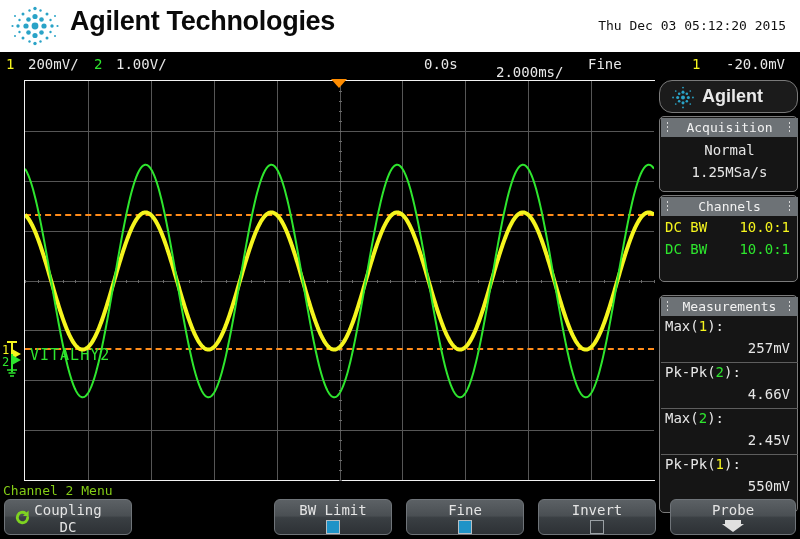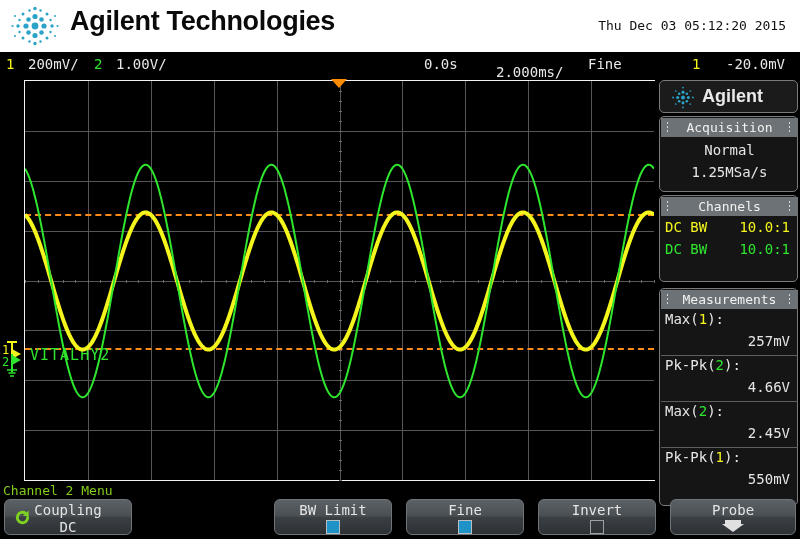--- a/index.html
+++ b/index.html
@@ -276,21 +276,21 @@
     <div class="chanlabel" style="left:30px;top:266px;">VITALHY2</div>
 
     <svg class="wave" id="traces" width="629" height="399">
         <path d="M0.00 133.76 L0.45 134.17 L0.90 134.62 L1.35 135.10 L1.80 135.62 L2.25 136.16 L2.70 136.74 L3.15 137.35 L3.59 137.99 L4.04 138.67 L4.49 139.37 L4.94 140.10 L5.39 140.87 L5.84 141.66 L6.29 142.49 L6.74 143.34 L7.19 144.22 L7.64 145.13 L8.09 146.07 L8.54 147.03 L8.99 148.02 L9.44 149.04 L9.88 150.08 L10.33 151.15 L10.78 152.24 L11.23 153.36 L11.68 154.49 L12.13 155.66 L12.58 156.84 L13.03 158.05 L13.48 159.28 L13.93 160.53 L14.38 161.79 L14.83 163.08 L15.28 164.39 L15.73 165.71 L16.17 167.05 L16.62 168.41 L17.07 169.78 L17.52 171.17 L17.97 172.58 L18.42 173.99 L18.87 175.42 L19.32 176.87 L19.77 178.32 L20.22 179.79 L20.67 181.26 L21.12 182.75 L21.57 184.24 L22.02 185.74 L22.46 187.25 L22.91 188.77 L23.36 190.29 L23.81 191.81 L24.26 193.34 L24.71 194.88 L25.16 196.41 L25.61 197.95 L26.06 199.49 L26.51 201.03 L26.96 202.56 L27.41 204.10 L27.86 205.64 L28.30 207.17 L28.75 208.70 L29.20 210.22 L29.65 211.74 L30.10 213.25 L30.55 214.76 L31.00 216.26 L31.45 217.75 L31.90 219.23 L32.35 220.70 L32.80 222.17 L33.25 223.62 L33.70 225.05 L34.15 226.48 L34.59 227.89 L35.04 229.29 L35.49 230.68 L35.94 232.04 L36.39 233.40 L36.84 234.73 L37.29 236.05 L37.74 237.35 L38.19 238.63 L38.64 239.89 L39.09 241.13 L39.54 242.36 L39.99 243.56 L40.44 244.73 L40.88 245.89 L41.33 247.02 L41.78 248.13 L42.23 249.21 L42.68 250.27 L43.13 251.31 L43.58 252.31 L44.03 253.30 L44.48 254.25 L44.93 255.18 L45.38 256.08 L45.83 256.95 L46.28 257.79 L46.73 258.61 L47.17 259.39 L47.62 260.14 L48.07 260.87 L48.52 261.56 L48.97 262.22 L49.42 262.86 L49.87 263.46 L50.32 264.02 L50.77 264.56 L51.22 265.06 L51.67 265.53 L52.12 265.97 L52.57 266.37 L53.02 266.74 L53.47 267.08 L53.91 267.38 L54.36 267.65 L54.81 267.89 L55.26 268.09 L55.71 268.25 L56.16 268.39 L56.61 268.48 L57.06 268.55 L57.51 268.58 L57.96 268.57 L58.41 268.53 L58.86 268.46 L59.31 268.35 L59.76 268.20 L60.20 268.02 L60.65 267.81 L61.10 267.57 L61.55 267.29 L62.00 266.97 L62.45 266.62 L62.90 266.24 L63.35 265.83 L63.80 265.38 L64.25 264.90 L64.70 264.38 L65.15 263.84 L65.60 263.26 L66.05 262.65 L66.49 262.01 L66.94 261.33 L67.39 260.63 L67.84 259.90 L68.29 259.13 L68.74 258.34 L69.19 257.51 L69.64 256.66 L70.09 255.78 L70.54 254.87 L70.99 253.93 L71.44 252.97 L71.89 251.98 L72.34 250.96 L72.78 249.92 L73.23 248.85 L73.68 247.76 L74.13 246.64 L74.58 245.51 L75.03 244.34 L75.48 243.16 L75.93 241.95 L76.38 240.72 L76.83 239.47 L77.28 238.21 L77.73 236.92 L78.18 235.61 L78.63 234.29 L79.07 232.95 L79.52 231.59 L79.97 230.22 L80.42 228.83 L80.87 227.42 L81.32 226.01 L81.77 224.58 L82.22 223.13 L82.67 221.68 L83.12 220.21 L83.57 218.74 L84.02 217.25 L84.47 215.76 L84.92 214.26 L85.36 212.75 L85.81 211.23 L86.26 209.71 L86.71 208.19 L87.16 206.66 L87.61 205.12 L88.06 203.59 L88.51 202.05 L88.96 200.51 L89.41 198.97 L89.86 197.44 L90.31 195.90 L90.76 194.36 L91.20 192.83 L91.65 191.30 L92.10 189.78 L92.55 188.26 L93.00 186.75 L93.45 185.24 L93.90 183.74 L94.35 182.25 L94.80 180.77 L95.25 179.30 L95.70 177.83 L96.15 176.38 L96.60 174.95 L97.05 173.52 L97.50 172.11 L97.94 170.71 L98.39 169.32 L98.84 167.96 L99.29 166.60 L99.74 165.27 L100.19 163.95 L100.64 162.65 L101.09 161.37 L101.54 160.11 L101.99 158.87 L102.44 157.64 L102.89 156.44 L103.34 155.27 L103.79 154.11 L104.23 152.98 L104.68 151.87 L105.13 150.79 L105.58 149.73 L106.03 148.69 L106.48 147.69 L106.93 146.70 L107.38 145.75 L107.83 144.82 L108.28 143.92 L108.73 143.05 L109.18 142.21 L109.63 141.39 L110.07 140.61 L110.52 139.86 L110.97 139.13 L111.42 138.44 L111.87 137.78 L112.32 137.14 L112.77 136.54 L113.22 135.98 L113.67 135.44 L114.12 134.94 L114.57 134.47 L115.02 134.03 L115.47 133.63 L115.92 133.26 L116.36 132.92 L116.81 132.62 L117.26 132.35 L117.71 132.11 L118.16 131.91 L118.61 131.75 L119.06 131.61 L119.51 131.52 L119.96 131.45 L120.41 131.42 L120.86 131.43 L121.31 131.47 L121.76 131.54 L122.21 131.65 L122.66 131.80 L123.10 131.98 L123.55 132.19 L124.00 132.43 L124.45 132.71 L124.90 133.03 L125.35 133.38 L125.80 133.76 L126.25 134.17 L126.70 134.62 L127.15 135.10 L127.60 135.62 L128.05 136.16 L128.50 136.74 L128.94 137.35 L129.39 137.99 L129.84 138.67 L130.29 139.37 L130.74 140.10 L131.19 140.87 L131.64 141.66 L132.09 142.49 L132.54 143.34 L132.99 144.22 L133.44 145.13 L133.89 146.07 L134.34 147.03 L134.79 148.02 L135.23 149.04 L135.68 150.08 L136.13 151.15 L136.58 152.24 L137.03 153.36 L137.48 154.49 L137.93 155.66 L138.38 156.84 L138.83 158.05 L139.28 159.28 L139.73 160.53 L140.18 161.79 L140.63 163.08 L141.08 164.39 L141.53 165.71 L141.97 167.05 L142.42 168.41 L142.87 169.78 L143.32 171.17 L143.77 172.58 L144.22 173.99 L144.67 175.42 L145.12 176.87 L145.57 178.32 L146.02 179.79 L146.47 181.26 L146.92 182.75 L147.37 184.24 L147.81 185.74 L148.26 187.25 L148.71 188.77 L149.16 190.29 L149.61 191.81 L150.06 193.34 L150.51 194.88 L150.96 196.41 L151.41 197.95 L151.86 199.49 L152.31 201.03 L152.76 202.56 L153.21 204.10 L153.66 205.64 L154.10 207.17 L154.55 208.70 L155.00 210.22 L155.45 211.74 L155.90 213.25 L156.35 214.76 L156.80 216.26 L157.25 217.75 L157.70 219.23 L158.15 220.70 L158.60 222.17 L159.05 223.62 L159.50 225.05 L159.95 226.48 L160.40 227.89 L160.84 229.29 L161.29 230.68 L161.74 232.04 L162.19 233.40 L162.64 234.73 L163.09 236.05 L163.54 237.35 L163.99 238.63 L164.44 239.89 L164.89 241.13 L165.34 242.36 L165.79 243.56 L166.24 244.73 L166.69 245.89 L167.13 247.02 L167.58 248.13 L168.03 249.21 L168.48 250.27 L168.93 251.31 L169.38 252.31 L169.83 253.30 L170.28 254.25 L170.73 255.18 L171.18 256.08 L171.63 256.95 L172.08 257.79 L172.53 258.61 L172.98 259.39 L173.42 260.14 L173.87 260.87 L174.32 261.56 L174.77 262.22 L175.22 262.86 L175.67 263.46 L176.12 264.02 L176.57 264.56 L177.02 265.06 L177.47 265.53 L177.92 265.97 L178.37 266.37 L178.82 266.74 L179.26 267.08 L179.71 267.38 L180.16 267.65 L180.61 267.89 L181.06 268.09 L181.51 268.25 L181.96 268.39 L182.41 268.48 L182.86 268.55 L183.31 268.58 L183.76 268.57 L184.21 268.53 L184.66 268.46 L185.11 268.35 L185.55 268.20 L186.00 268.02 L186.45 267.81 L186.90 267.57 L187.35 267.29 L187.80 266.97 L188.25 266.62 L188.70 266.24 L189.15 265.83 L189.60 265.38 L190.05 264.90 L190.50 264.38 L190.95 263.84 L191.40 263.26 L191.84 262.65 L192.29 262.01 L192.74 261.33 L193.19 260.63 L193.64 259.90 L194.09 259.13 L194.54 258.34 L194.99 257.51 L195.44 256.66 L195.89 255.78 L196.34 254.87 L196.79 253.93 L197.24 252.97 L197.69 251.98 L198.13 250.96 L198.58 249.92 L199.03 248.85 L199.48 247.76 L199.93 246.64 L200.38 245.51 L200.83 244.34 L201.28 243.16 L201.73 241.95 L202.18 240.72 L202.63 239.47 L203.08 238.21 L203.53 236.92 L203.98 235.61 L204.43 234.29 L204.87 232.95 L205.32 231.59 L205.77 230.22 L206.22 228.83 L206.67 227.42 L207.12 226.01 L207.57 224.58 L208.02 223.13 L208.47 221.68 L208.92 220.21 L209.37 218.74 L209.82 217.25 L210.27 215.76 L210.72 214.26 L211.16 212.75 L211.61 211.23 L212.06 209.71 L212.51 208.19 L212.96 206.66 L213.41 205.12 L213.86 203.59 L214.31 202.05 L214.76 200.51 L215.21 198.97 L215.66 197.44 L216.11 195.90 L216.56 194.36 L217.00 192.83 L217.45 191.30 L217.90 189.78 L218.35 188.26 L218.80 186.75 L219.25 185.24 L219.70 183.74 L220.15 182.25 L220.60 180.77 L221.05 179.30 L221.50 177.83 L221.95 176.38 L222.40 174.95 L222.85 173.52 L223.29 172.11 L223.74 170.71 L224.19 169.32 L224.64 167.96 L225.09 166.60 L225.54 165.27 L225.99 163.95 L226.44 162.65 L226.89 161.37 L227.34 160.11 L227.79 158.87 L228.24 157.64 L228.69 156.44 L229.14 155.27 L229.59 154.11 L230.03 152.98 L230.48 151.87 L230.93 150.79 L231.38 149.73 L231.83 148.69 L232.28 147.69 L232.73 146.70 L233.18 145.75 L233.63 144.82 L234.08 143.92 L234.53 143.05 L234.98 142.21 L235.43 141.39 L235.88 140.61 L236.32 139.86 L236.77 139.13 L237.22 138.44 L237.67 137.78 L238.12 137.14 L238.57 136.54 L239.02 135.98 L239.47 135.44 L239.92 134.94 L240.37 134.47 L240.82 134.03 L241.27 133.63 L241.72 133.26 L242.16 132.92 L242.61 132.62 L243.06 132.35 L243.51 132.11 L243.96 131.91 L244.41 131.75 L244.86 131.61 L245.31 131.52 L245.76 131.45 L246.21 131.42 L246.66 131.43 L247.11 131.47 L247.56 131.54 L248.01 131.65 L248.46 131.80 L248.90 131.98 L249.35 132.19 L249.80 132.43 L250.25 132.71 L250.70 133.03 L251.15 133.38 L251.60 133.76 L252.05 134.17 L252.50 134.62 L252.95 135.10 L253.40 135.62 L253.85 136.16 L254.30 136.74 L254.75 137.35 L255.19 137.99 L255.64 138.67 L256.09 139.37 L256.54 140.10 L256.99 140.87 L257.44 141.66 L257.89 142.49 L258.34 143.34 L258.79 144.22 L259.24 145.13 L259.69 146.07 L260.14 147.03 L260.59 148.02 L261.03 149.04 L261.48 150.08 L261.93 151.15 L262.38 152.24 L262.83 153.36 L263.28 154.49 L263.73 155.66 L264.18 156.84 L264.63 158.05 L265.08 159.28 L265.53 160.53 L265.98 161.79 L266.43 163.08 L266.88 164.39 L267.32 165.71 L267.77 167.05 L268.22 168.41 L268.67 169.78 L269.12 171.17 L269.57 172.58 L270.02 173.99 L270.47 175.42 L270.92 176.87 L271.37 178.32 L271.82 179.79 L272.27 181.26 L272.72 182.75 L273.17 184.24 L273.62 185.74 L274.06 187.25 L274.51 188.77 L274.96 190.29 L275.41 191.81 L275.86 193.34 L276.31 194.88 L276.76 196.41 L277.21 197.95 L277.66 199.49 L278.11 201.03 L278.56 202.56 L279.01 204.10 L279.46 205.64 L279.91 207.17 L280.35 208.70 L280.80 210.22 L281.25 211.74 L281.70 213.25 L282.15 214.76 L282.60 216.26 L283.05 217.75 L283.50 219.23 L283.95 220.70 L284.40 222.17 L284.85 223.62 L285.30 225.05 L285.75 226.48 L286.19 227.89 L286.64 229.29 L287.09 230.68 L287.54 232.04 L287.99 233.40 L288.44 234.73 L288.89 236.05 L289.34 237.35 L289.79 238.63 L290.24 239.89 L290.69 241.13 L291.14 242.36 L291.59 243.56 L292.04 244.73 L292.49 245.89 L292.93 247.02 L293.38 248.13 L293.83 249.21 L294.28 250.27 L294.73 251.31 L295.18 252.31 L295.63 253.30 L296.08 254.25 L296.53 255.18 L296.98 256.08 L297.43 256.95 L297.88 257.79 L298.33 258.61 L298.77 259.39 L299.22 260.14 L299.67 260.87 L300.12 261.56 L300.57 262.22 L301.02 262.86 L301.47 263.46 L301.92 264.02 L302.37 264.56 L302.82 265.06 L303.27 265.53 L303.72 265.97 L304.17 266.37 L304.62 266.74 L305.06 267.08 L305.51 267.38 L305.96 267.65 L306.41 267.89 L306.86 268.09 L307.31 268.25 L307.76 268.39 L308.21 268.48 L308.66 268.55 L309.11 268.58 L309.56 268.57 L310.01 268.53 L310.46 268.46 L310.91 268.35 L311.36 268.20 L311.80 268.02 L312.25 267.81 L312.70 267.57 L313.15 267.29 L313.60 266.97 L314.05 266.62 L314.50 266.24 L314.95 265.83 L315.40 265.38 L315.85 264.90 L316.30 264.38 L316.75 263.84 L317.20 263.26 L317.64 262.65 L318.09 262.01 L318.54 261.33 L318.99 260.63 L319.44 259.90 L319.89 259.13 L320.34 258.34 L320.79 257.51 L321.24 256.66 L321.69 255.78 L322.14 254.87 L322.59 253.93 L323.04 252.97 L323.49 251.98 L323.94 250.96 L324.38 249.92 L324.83 248.85 L325.28 247.76 L325.73 246.64 L326.18 245.51 L326.63 244.34 L327.08 243.16 L327.53 241.95 L327.98 240.72 L328.43 239.47 L328.88 238.21 L329.33 236.92 L329.78 235.61 L330.23 234.29 L330.67 232.95 L331.12 231.59 L331.57 230.22 L332.02 228.83 L332.47 227.42 L332.92 226.01 L333.37 224.58 L333.82 223.13 L334.27 221.68 L334.72 220.21 L335.17 218.74 L335.62 217.25 L336.07 215.76 L336.52 214.26 L336.96 212.75 L337.41 211.23 L337.86 209.71 L338.31 208.19 L338.76 206.66 L339.21 205.12 L339.66 203.59 L340.11 202.05 L340.56 200.51 L341.01 198.97 L341.46 197.44 L341.91 195.90 L342.36 194.36 L342.81 192.83 L343.25 191.30 L343.70 189.78 L344.15 188.26 L344.60 186.75 L345.05 185.24 L345.50 183.74 L345.95 182.25 L346.40 180.77 L346.85 179.30 L347.30 177.83 L347.75 176.38 L348.20 174.95 L348.65 173.52 L349.10 172.11 L349.54 170.71 L349.99 169.32 L350.44 167.96 L350.89 166.60 L351.34 165.27 L351.79 163.95 L352.24 162.65 L352.69 161.37 L353.14 160.11 L353.59 158.87 L354.04 157.64 L354.49 156.44 L354.94 155.27 L355.38 154.11 L355.83 152.98 L356.28 151.87 L356.73 150.79 L357.18 149.73 L357.63 148.69 L358.08 147.69 L358.53 146.70 L358.98 145.75 L359.43 144.82 L359.88 143.92 L360.33 143.05 L360.78 142.21 L361.23 141.39 L361.67 140.61 L362.12 139.86 L362.57 139.13 L363.02 138.44 L363.47 137.78 L363.92 137.14 L364.37 136.54 L364.82 135.98 L365.27 135.44 L365.72 134.94 L366.17 134.47 L366.62 134.03 L367.07 133.63 L367.52 133.26 L367.96 132.92 L368.41 132.62 L368.86 132.35 L369.31 132.11 L369.76 131.91 L370.21 131.75 L370.66 131.61 L371.11 131.52 L371.56 131.45 L372.01 131.42 L372.46 131.43 L372.91 131.47 L373.36 131.54 L373.81 131.65 L374.25 131.80 L374.70 131.98 L375.15 132.19 L375.60 132.43 L376.05 132.71 L376.50 133.03 L376.95 133.38 L377.40 133.76 L377.85 134.17 L378.30 134.62 L378.75 135.10 L379.20 135.62 L379.65 136.16 L380.10 136.74 L380.55 137.35 L380.99 137.99 L381.44 138.67 L381.89 139.37 L382.34 140.10 L382.79 140.87 L383.24 141.66 L383.69 142.49 L384.14 143.34 L384.59 144.22 L385.04 145.13 L385.49 146.07 L385.94 147.03 L386.39 148.02 L386.83 149.04 L387.28 150.08 L387.73 151.15 L388.18 152.24 L388.63 153.36 L389.08 154.49 L389.53 155.66 L389.98 156.84 L390.43 158.05 L390.88 159.28 L391.33 160.53 L391.78 161.79 L392.23 163.08 L392.68 164.39 L393.13 165.71 L393.57 167.05 L394.02 168.41 L394.47 169.78 L394.92 171.17 L395.37 172.58 L395.82 173.99 L396.27 175.42 L396.72 176.87 L397.17 178.32 L397.62 179.79 L398.07 181.26 L398.52 182.75 L398.97 184.24 L399.42 185.74 L399.86 187.25 L400.31 188.77 L400.76 190.29 L401.21 191.81 L401.66 193.34 L402.11 194.88 L402.56 196.41 L403.01 197.95 L403.46 199.49 L403.91 201.03 L404.36 202.56 L404.81 204.10 L405.26 205.64 L405.70 207.17 L406.15 208.70 L406.60 210.22 L407.05 211.74 L407.50 213.25 L407.95 214.76 L408.40 216.26 L408.85 217.75 L409.30 219.23 L409.75 220.70 L410.20 222.17 L410.65 223.62 L411.10 225.05 L411.55 226.48 L412.00 227.89 L412.44 229.29 L412.89 230.68 L413.34 232.04 L413.79 233.40 L414.24 234.73 L414.69 236.05 L415.14 237.35 L415.59 238.63 L416.04 239.89 L416.49 241.13 L416.94 242.36 L417.39 243.56 L417.84 244.73 L418.29 245.89 L418.73 247.02 L419.18 248.13 L419.63 249.21 L420.08 250.27 L420.53 251.31 L420.98 252.31 L421.43 253.30 L421.88 254.25 L422.33 255.18 L422.78 256.08 L423.23 256.95 L423.68 257.79 L424.13 258.61 L424.58 259.39 L425.02 260.14 L425.47 260.87 L425.92 261.56 L426.37 262.22 L426.82 262.86 L427.27 263.46 L427.72 264.02 L428.17 264.56 L428.62 265.06 L429.07 265.53 L429.52 265.97 L429.97 266.37 L430.42 266.74 L430.87 267.08 L431.31 267.38 L431.76 267.65 L432.21 267.89 L432.66 268.09 L433.11 268.25 L433.56 268.39 L434.01 268.48 L434.46 268.55 L434.91 268.58 L435.36 268.57 L435.81 268.53 L436.26 268.46 L436.71 268.35 L437.15 268.20 L437.60 268.02 L438.05 267.81 L438.50 267.57 L438.95 267.29 L439.40 266.97 L439.85 266.62 L440.30 266.24 L440.75 265.83 L441.20 265.38 L441.65 264.90 L442.10 264.38 L442.55 263.84 L443.00 263.26 L443.44 262.65 L443.89 262.01 L444.34 261.33 L444.79 260.63 L445.24 259.90 L445.69 259.13 L446.14 258.34 L446.59 257.51 L447.04 256.66 L447.49 255.78 L447.94 254.87 L448.39 253.93 L448.84 252.97 L449.29 251.98 L449.73 250.96 L450.18 249.92 L450.63 248.85 L451.08 247.76 L451.53 246.64 L451.98 245.51 L452.43 244.34 L452.88 243.16 L453.33 241.95 L453.78 240.72 L454.23 239.47 L454.68 238.21 L455.13 236.92 L455.58 235.61 L456.02 234.29 L456.47 232.95 L456.92 231.59 L457.37 230.22 L457.82 228.83 L458.27 227.42 L458.72 226.01 L459.17 224.58 L459.62 223.13 L460.07 221.68 L460.52 220.21 L460.97 218.74 L461.42 217.25 L461.87 215.76 L462.31 214.26 L462.76 212.75 L463.21 211.23 L463.66 209.71 L464.11 208.19 L464.56 206.66 L465.01 205.12 L465.46 203.59 L465.91 202.05 L466.36 200.51 L466.81 198.97 L467.26 197.44 L467.71 195.90 L468.16 194.36 L468.61 192.83 L469.05 191.30 L469.50 189.78 L469.95 188.26 L470.40 186.75 L470.85 185.24 L471.30 183.74 L471.75 182.25 L472.20 180.77 L472.65 179.30 L473.10 177.83 L473.55 176.38 L474.00 174.95 L474.45 173.52 L474.89 172.11 L475.34 170.71 L475.79 169.32 L476.24 167.96 L476.69 166.60 L477.14 165.27 L477.59 163.95 L478.04 162.65 L478.49 161.37 L478.94 160.11 L479.39 158.87 L479.84 157.64 L480.29 156.44 L480.74 155.27 L481.19 154.11 L481.63 152.98 L482.08 151.87 L482.53 150.79 L482.98 149.73 L483.43 148.69 L483.88 147.69 L484.33 146.70 L484.78 145.75 L485.23 144.82 L485.68 143.92 L486.13 143.05 L486.58 142.21 L487.03 141.39 L487.48 140.61 L487.92 139.86 L488.37 139.13 L488.82 138.44 L489.27 137.78 L489.72 137.14 L490.17 136.54 L490.62 135.98 L491.07 135.44 L491.52 134.94 L491.97 134.47 L492.42 134.03 L492.87 133.63 L493.32 133.26 L493.77 132.92 L494.21 132.62 L494.66 132.35 L495.11 132.11 L495.56 131.91 L496.01 131.75 L496.46 131.61 L496.91 131.52 L497.36 131.45 L497.81 131.42 L498.26 131.43 L498.71 131.47 L499.16 131.54 L499.61 131.65 L500.06 131.80 L500.50 131.98 L500.95 132.19 L501.40 132.43 L501.85 132.71 L502.30 133.03 L502.75 133.38 L503.20 133.76 L503.65 134.17 L504.10 134.62 L504.55 135.10 L505.00 135.62 L505.45 136.16 L505.90 136.74 L506.35 137.35 L506.79 137.99 L507.24 138.67 L507.69 139.37 L508.14 140.10 L508.59 140.87 L509.04 141.66 L509.49 142.49 L509.94 143.34 L510.39 144.22 L510.84 145.13 L511.29 146.07 L511.74 147.03 L512.19 148.02 L512.63 149.04 L513.08 150.08 L513.53 151.15 L513.98 152.24 L514.43 153.36 L514.88 154.49 L515.33 155.66 L515.78 156.84 L516.23 158.05 L516.68 159.28 L517.13 160.53 L517.58 161.79 L518.03 163.08 L518.48 164.39 L518.92 165.71 L519.37 167.05 L519.82 168.41 L520.27 169.78 L520.72 171.17 L521.17 172.58 L521.62 173.99 L522.07 175.42 L522.52 176.87 L522.97 178.32 L523.42 179.79 L523.87 181.26 L524.32 182.75 L524.77 184.24 L525.22 185.74 L525.66 187.25 L526.11 188.77 L526.56 190.29 L527.01 191.81 L527.46 193.34 L527.91 194.88 L528.36 196.41 L528.81 197.95 L529.26 199.49 L529.71 201.03 L530.16 202.56 L530.61 204.10 L531.06 205.64 L531.50 207.17 L531.95 208.70 L532.40 210.22 L532.85 211.74 L533.30 213.25 L533.75 214.76 L534.20 216.26 L534.65 217.75 L535.10 219.23 L535.55 220.70 L536.00 222.17 L536.45 223.62 L536.90 225.05 L537.35 226.48 L537.79 227.89 L538.24 229.29 L538.69 230.68 L539.14 232.04 L539.59 233.40 L540.04 234.73 L540.49 236.05 L540.94 237.35 L541.39 238.63 L541.84 239.89 L542.29 241.13 L542.74 242.36 L543.19 243.56 L543.64 244.73 L544.09 245.89 L544.53 247.02 L544.98 248.13 L545.43 249.21 L545.88 250.27 L546.33 251.31 L546.78 252.31 L547.23 253.30 L547.68 254.25 L548.13 255.18 L548.58 256.08 L549.03 256.95 L549.48 257.79 L549.93 258.61 L550.38 259.39 L550.82 260.14 L551.27 260.87 L551.72 261.56 L552.17 262.22 L552.62 262.86 L553.07 263.46 L553.52 264.02 L553.97 264.56 L554.42 265.06 L554.87 265.53 L555.32 265.97 L555.77 266.37 L556.22 266.74 L556.66 267.08 L557.11 267.38 L557.56 267.65 L558.01 267.89 L558.46 268.09 L558.91 268.25 L559.36 268.39 L559.81 268.48 L560.26 268.55 L560.71 268.58 L561.16 268.57 L561.61 268.53 L562.06 268.46 L562.51 268.35 L562.96 268.20 L563.40 268.02 L563.85 267.81 L564.30 267.57 L564.75 267.29 L565.20 266.97 L565.65 266.62 L566.10 266.24 L566.55 265.83 L567.00 265.38 L567.45 264.90 L567.90 264.38 L568.35 263.84 L568.80 263.26 L569.25 262.65 L569.69 262.01 L570.14 261.33 L570.59 260.63 L571.04 259.90 L571.49 259.13 L571.94 258.34 L572.39 257.51 L572.84 256.66 L573.29 255.78 L573.74 254.87 L574.19 253.93 L574.64 252.97 L575.09 251.98 L575.53 250.96 L575.98 249.92 L576.43 248.85 L576.88 247.76 L577.33 246.64 L577.78 245.51 L578.23 244.34 L578.68 243.16 L579.13 241.95 L579.58 240.72 L580.03 239.47 L580.48 238.21 L580.93 236.92 L581.38 235.61 L581.83 234.29 L582.27 232.95 L582.72 231.59 L583.17 230.22 L583.62 228.83 L584.07 227.42 L584.52 226.01 L584.97 224.58 L585.42 223.13 L585.87 221.68 L586.32 220.21 L586.77 218.74 L587.22 217.25 L587.67 215.76 L588.12 214.26 L588.56 212.75 L589.01 211.23 L589.46 209.71 L589.91 208.19 L590.36 206.66 L590.81 205.12 L591.26 203.59 L591.71 202.05 L592.16 200.51 L592.61 198.97 L593.06 197.44 L593.51 195.90 L593.96 194.36 L594.40 192.83 L594.85 191.30 L595.30 189.78 L595.75 188.26 L596.20 186.75 L596.65 185.24 L597.10 183.74 L597.55 182.25 L598.00 180.77 L598.45 179.30 L598.90 177.83 L599.35 176.38 L599.80 174.95 L600.25 173.52 L600.69 172.11 L601.14 170.71 L601.59 169.32 L602.04 167.96 L602.49 166.60 L602.94 165.27 L603.39 163.95 L603.84 162.65 L604.29 161.37 L604.74 160.11 L605.19 158.87 L605.64 157.64 L606.09 156.44 L606.54 155.27 L606.99 154.11 L607.43 152.98 L607.88 151.87 L608.33 150.79 L608.78 149.73 L609.23 148.69 L609.68 147.69 L610.13 146.70 L610.58 145.75 L611.03 144.82 L611.48 143.92 L611.93 143.05 L612.38 142.21 L612.83 141.39 L613.27 140.61 L613.72 139.86 L614.17 139.13 L614.62 138.44 L615.07 137.78 L615.52 137.14 L615.97 136.54 L616.42 135.98 L616.87 135.44 L617.32 134.94 L617.77 134.47 L618.22 134.03 L618.67 133.63 L619.12 133.26 L619.56 132.92 L620.01 132.62 L620.46 132.35 L620.91 132.11 L621.36 131.91 L621.81 131.75 L622.26 131.61 L622.71 131.52 L623.16 131.45 L623.61 131.42 L624.06 131.43 L624.51 131.47 L624.96 131.54 L625.41 131.65 L625.86 131.80 L626.30 131.98 L626.75 132.19 L627.20 132.43 L627.65 132.71 L628.10 133.03 L628.55 133.38 L629.00 133.76 " fill="none" stroke="#f5f51e" stroke-width="4" stroke-linejoin="round"></path>
         <path d="M0.00 87.75 L0.45 88.45 L0.90 89.21 L1.35 90.03 L1.80 90.90 L2.25 91.82 L2.70 92.80 L3.15 93.84 L3.59 94.93 L4.04 96.07 L4.49 97.26 L4.94 98.50 L5.39 99.80 L5.84 101.14 L6.29 102.54 L6.74 103.98 L7.19 105.48 L7.64 107.02 L8.09 108.60 L8.54 110.24 L8.99 111.92 L9.44 113.64 L9.88 115.41 L10.33 117.22 L10.78 119.07 L11.23 120.96 L11.68 122.89 L12.13 124.86 L12.58 126.87 L13.03 128.91 L13.48 130.99 L13.93 133.11 L14.38 135.26 L14.83 137.44 L15.28 139.65 L15.73 141.90 L16.17 144.17 L16.62 146.47 L17.07 148.80 L17.52 151.15 L17.97 153.53 L18.42 155.93 L18.87 158.35 L19.32 160.80 L19.77 163.26 L20.22 165.75 L20.67 168.25 L21.12 170.76 L21.57 173.29 L22.02 175.84 L22.46 178.40 L22.91 180.96 L23.36 183.54 L23.81 186.13 L24.26 188.72 L24.71 191.32 L25.16 193.92 L25.61 196.52 L26.06 199.13 L26.51 201.74 L26.96 204.35 L27.41 206.95 L27.86 209.55 L28.30 212.15 L28.75 214.74 L29.20 217.32 L29.65 219.89 L30.10 222.46 L30.55 225.01 L31.00 227.55 L31.45 230.08 L31.90 232.59 L32.35 235.08 L32.80 237.56 L33.25 240.02 L33.70 242.46 L34.15 244.87 L34.59 247.27 L35.04 249.64 L35.49 251.98 L35.94 254.30 L36.39 256.59 L36.84 258.86 L37.29 261.09 L37.74 263.29 L38.19 265.46 L38.64 267.60 L39.09 269.70 L39.54 271.77 L39.99 273.81 L40.44 275.80 L40.88 277.76 L41.33 279.68 L41.78 281.56 L42.23 283.39 L42.68 285.19 L43.13 286.94 L43.58 288.65 L44.03 290.31 L44.48 291.93 L44.93 293.50 L45.38 295.03 L45.83 296.50 L46.28 297.93 L46.73 299.31 L47.17 300.64 L47.62 301.92 L48.07 303.15 L48.52 304.32 L48.97 305.44 L49.42 306.51 L49.87 307.53 L50.32 308.49 L50.77 309.40 L51.22 310.25 L51.67 311.05 L52.12 311.79 L52.57 312.47 L53.02 313.10 L53.47 313.67 L53.91 314.18 L54.36 314.64 L54.81 315.04 L55.26 315.38 L55.71 315.66 L56.16 315.88 L56.61 316.05 L57.06 316.16 L57.51 316.21 L57.96 316.20 L58.41 316.13 L58.86 316.00 L59.31 315.82 L59.76 315.57 L60.20 315.27 L60.65 314.91 L61.10 314.49 L61.55 314.02 L62.00 313.49 L62.45 312.90 L62.90 312.25 L63.35 311.55 L63.80 310.79 L64.25 309.97 L64.70 309.10 L65.15 308.18 L65.60 307.20 L66.05 306.16 L66.49 305.07 L66.94 303.93 L67.39 302.74 L67.84 301.50 L68.29 300.20 L68.74 298.86 L69.19 297.46 L69.64 296.02 L70.09 294.52 L70.54 292.98 L70.99 291.40 L71.44 289.76 L71.89 288.08 L72.34 286.36 L72.78 284.59 L73.23 282.78 L73.68 280.93 L74.13 279.04 L74.58 277.11 L75.03 275.14 L75.48 273.13 L75.93 271.09 L76.38 269.01 L76.83 266.89 L77.28 264.74 L77.73 262.56 L78.18 260.35 L78.63 258.10 L79.07 255.83 L79.52 253.53 L79.97 251.20 L80.42 248.85 L80.87 246.47 L81.32 244.07 L81.77 241.65 L82.22 239.20 L82.67 236.74 L83.12 234.25 L83.57 231.75 L84.02 229.24 L84.47 226.71 L84.92 224.16 L85.36 221.60 L85.81 219.04 L86.26 216.46 L86.71 213.87 L87.16 211.28 L87.61 208.68 L88.06 206.08 L88.51 203.48 L88.96 200.87 L89.41 198.26 L89.86 195.65 L90.31 193.05 L90.76 190.45 L91.20 187.85 L91.65 185.26 L92.10 182.68 L92.55 180.11 L93.00 177.54 L93.45 174.99 L93.90 172.45 L94.35 169.92 L94.80 167.41 L95.25 164.92 L95.70 162.44 L96.15 159.98 L96.60 157.54 L97.05 155.13 L97.50 152.73 L97.94 150.36 L98.39 148.02 L98.84 145.70 L99.29 143.41 L99.74 141.14 L100.19 138.91 L100.64 136.71 L101.09 134.54 L101.54 132.40 L101.99 130.30 L102.44 128.23 L102.89 126.19 L103.34 124.20 L103.79 122.24 L104.23 120.32 L104.68 118.44 L105.13 116.61 L105.58 114.81 L106.03 113.06 L106.48 111.35 L106.93 109.69 L107.38 108.07 L107.83 106.50 L108.28 104.97 L108.73 103.50 L109.18 102.07 L109.63 100.69 L110.07 99.36 L110.52 98.08 L110.97 96.85 L111.42 95.68 L111.87 94.56 L112.32 93.49 L112.77 92.47 L113.22 91.51 L113.67 90.60 L114.12 89.75 L114.57 88.95 L115.02 88.21 L115.47 87.53 L115.92 86.90 L116.36 86.33 L116.81 85.82 L117.26 85.36 L117.71 84.96 L118.16 84.62 L118.61 84.34 L119.06 84.12 L119.51 83.95 L119.96 83.84 L120.41 83.79 L120.86 83.80 L121.31 83.87 L121.76 84.00 L122.21 84.18 L122.66 84.43 L123.10 84.73 L123.55 85.09 L124.00 85.51 L124.45 85.98 L124.90 86.51 L125.35 87.10 L125.80 87.75 L126.25 88.45 L126.70 89.21 L127.15 90.03 L127.60 90.90 L128.05 91.82 L128.50 92.80 L128.94 93.84 L129.39 94.93 L129.84 96.07 L130.29 97.26 L130.74 98.50 L131.19 99.80 L131.64 101.14 L132.09 102.54 L132.54 103.98 L132.99 105.48 L133.44 107.02 L133.89 108.60 L134.34 110.24 L134.79 111.92 L135.23 113.64 L135.68 115.41 L136.13 117.22 L136.58 119.07 L137.03 120.96 L137.48 122.89 L137.93 124.86 L138.38 126.87 L138.83 128.91 L139.28 130.99 L139.73 133.11 L140.18 135.26 L140.63 137.44 L141.08 139.65 L141.53 141.90 L141.97 144.17 L142.42 146.47 L142.87 148.80 L143.32 151.15 L143.77 153.53 L144.22 155.93 L144.67 158.35 L145.12 160.80 L145.57 163.26 L146.02 165.75 L146.47 168.25 L146.92 170.76 L147.37 173.29 L147.81 175.84 L148.26 178.40 L148.71 180.96 L149.16 183.54 L149.61 186.13 L150.06 188.72 L150.51 191.32 L150.96 193.92 L151.41 196.52 L151.86 199.13 L152.31 201.74 L152.76 204.35 L153.21 206.95 L153.66 209.55 L154.10 212.15 L154.55 214.74 L155.00 217.32 L155.45 219.89 L155.90 222.46 L156.35 225.01 L156.80 227.55 L157.25 230.08 L157.70 232.59 L158.15 235.08 L158.60 237.56 L159.05 240.02 L159.50 242.46 L159.95 244.87 L160.40 247.27 L160.84 249.64 L161.29 251.98 L161.74 254.30 L162.19 256.59 L162.64 258.86 L163.09 261.09 L163.54 263.29 L163.99 265.46 L164.44 267.60 L164.89 269.70 L165.34 271.77 L165.79 273.81 L166.24 275.80 L166.69 277.76 L167.13 279.68 L167.58 281.56 L168.03 283.39 L168.48 285.19 L168.93 286.94 L169.38 288.65 L169.83 290.31 L170.28 291.93 L170.73 293.50 L171.18 295.03 L171.63 296.50 L172.08 297.93 L172.53 299.31 L172.98 300.64 L173.42 301.92 L173.87 303.15 L174.32 304.32 L174.77 305.44 L175.22 306.51 L175.67 307.53 L176.12 308.49 L176.57 309.40 L177.02 310.25 L177.47 311.05 L177.92 311.79 L178.37 312.47 L178.82 313.10 L179.26 313.67 L179.71 314.18 L180.16 314.64 L180.61 315.04 L181.06 315.38 L181.51 315.66 L181.96 315.88 L182.41 316.05 L182.86 316.16 L183.31 316.21 L183.76 316.20 L184.21 316.13 L184.66 316.00 L185.11 315.82 L185.55 315.57 L186.00 315.27 L186.45 314.91 L186.90 314.49 L187.35 314.02 L187.80 313.49 L188.25 312.90 L188.70 312.25 L189.15 311.55 L189.60 310.79 L190.05 309.97 L190.50 309.10 L190.95 308.18 L191.40 307.20 L191.84 306.16 L192.29 305.07 L192.74 303.93 L193.19 302.74 L193.64 301.50 L194.09 300.20 L194.54 298.86 L194.99 297.46 L195.44 296.02 L195.89 294.52 L196.34 292.98 L196.79 291.40 L197.24 289.76 L197.69 288.08 L198.13 286.36 L198.58 284.59 L199.03 282.78 L199.48 280.93 L199.93 279.04 L200.38 277.11 L200.83 275.14 L201.28 273.13 L201.73 271.09 L202.18 269.01 L202.63 266.89 L203.08 264.74 L203.53 262.56 L203.98 260.35 L204.43 258.10 L204.87 255.83 L205.32 253.53 L205.77 251.20 L206.22 248.85 L206.67 246.47 L207.12 244.07 L207.57 241.65 L208.02 239.20 L208.47 236.74 L208.92 234.25 L209.37 231.75 L209.82 229.24 L210.27 226.71 L210.72 224.16 L211.16 221.60 L211.61 219.04 L212.06 216.46 L212.51 213.87 L212.96 211.28 L213.41 208.68 L213.86 206.08 L214.31 203.48 L214.76 200.87 L215.21 198.26 L215.66 195.65 L216.11 193.05 L216.56 190.45 L217.00 187.85 L217.45 185.26 L217.90 182.68 L218.35 180.11 L218.80 177.54 L219.25 174.99 L219.70 172.45 L220.15 169.92 L220.60 167.41 L221.05 164.92 L221.50 162.44 L221.95 159.98 L222.40 157.54 L222.85 155.13 L223.29 152.73 L223.74 150.36 L224.19 148.02 L224.64 145.70 L225.09 143.41 L225.54 141.14 L225.99 138.91 L226.44 136.71 L226.89 134.54 L227.34 132.40 L227.79 130.30 L228.24 128.23 L228.69 126.19 L229.14 124.20 L229.59 122.24 L230.03 120.32 L230.48 118.44 L230.93 116.61 L231.38 114.81 L231.83 113.06 L232.28 111.35 L232.73 109.69 L233.18 108.07 L233.63 106.50 L234.08 104.97 L234.53 103.50 L234.98 102.07 L235.43 100.69 L235.88 99.36 L236.32 98.08 L236.77 96.85 L237.22 95.68 L237.67 94.56 L238.12 93.49 L238.57 92.47 L239.02 91.51 L239.47 90.60 L239.92 89.75 L240.37 88.95 L240.82 88.21 L241.27 87.53 L241.72 86.90 L242.16 86.33 L242.61 85.82 L243.06 85.36 L243.51 84.96 L243.96 84.62 L244.41 84.34 L244.86 84.12 L245.31 83.95 L245.76 83.84 L246.21 83.79 L246.66 83.80 L247.11 83.87 L247.56 84.00 L248.01 84.18 L248.46 84.43 L248.90 84.73 L249.35 85.09 L249.80 85.51 L250.25 85.98 L250.70 86.51 L251.15 87.10 L251.60 87.75 L252.05 88.45 L252.50 89.21 L252.95 90.03 L253.40 90.90 L253.85 91.82 L254.30 92.80 L254.75 93.84 L255.19 94.93 L255.64 96.07 L256.09 97.26 L256.54 98.50 L256.99 99.80 L257.44 101.14 L257.89 102.54 L258.34 103.98 L258.79 105.48 L259.24 107.02 L259.69 108.60 L260.14 110.24 L260.59 111.92 L261.03 113.64 L261.48 115.41 L261.93 117.22 L262.38 119.07 L262.83 120.96 L263.28 122.89 L263.73 124.86 L264.18 126.87 L264.63 128.91 L265.08 130.99 L265.53 133.11 L265.98 135.26 L266.43 137.44 L266.88 139.65 L267.32 141.90 L267.77 144.17 L268.22 146.47 L268.67 148.80 L269.12 151.15 L269.57 153.53 L270.02 155.93 L270.47 158.35 L270.92 160.80 L271.37 163.26 L271.82 165.75 L272.27 168.25 L272.72 170.76 L273.17 173.29 L273.62 175.84 L274.06 178.40 L274.51 180.96 L274.96 183.54 L275.41 186.13 L275.86 188.72 L276.31 191.32 L276.76 193.92 L277.21 196.52 L277.66 199.13 L278.11 201.74 L278.56 204.35 L279.01 206.95 L279.46 209.55 L279.91 212.15 L280.35 214.74 L280.80 217.32 L281.25 219.89 L281.70 222.46 L282.15 225.01 L282.60 227.55 L283.05 230.08 L283.50 232.59 L283.95 235.08 L284.40 237.56 L284.85 240.02 L285.30 242.46 L285.75 244.87 L286.19 247.27 L286.64 249.64 L287.09 251.98 L287.54 254.30 L287.99 256.59 L288.44 258.86 L288.89 261.09 L289.34 263.29 L289.79 265.46 L290.24 267.60 L290.69 269.70 L291.14 271.77 L291.59 273.81 L292.04 275.80 L292.49 277.76 L292.93 279.68 L293.38 281.56 L293.83 283.39 L294.28 285.19 L294.73 286.94 L295.18 288.65 L295.63 290.31 L296.08 291.93 L296.53 293.50 L296.98 295.03 L297.43 296.50 L297.88 297.93 L298.33 299.31 L298.77 300.64 L299.22 301.92 L299.67 303.15 L300.12 304.32 L300.57 305.44 L301.02 306.51 L301.47 307.53 L301.92 308.49 L302.37 309.40 L302.82 310.25 L303.27 311.05 L303.72 311.79 L304.17 312.47 L304.62 313.10 L305.06 313.67 L305.51 314.18 L305.96 314.64 L306.41 315.04 L306.86 315.38 L307.31 315.66 L307.76 315.88 L308.21 316.05 L308.66 316.16 L309.11 316.21 L309.56 316.20 L310.01 316.13 L310.46 316.00 L310.91 315.82 L311.36 315.57 L311.80 315.27 L312.25 314.91 L312.70 314.49 L313.15 314.02 L313.60 313.49 L314.05 312.90 L314.50 312.25 L314.95 311.55 L315.40 310.79 L315.85 309.97 L316.30 309.10 L316.75 308.18 L317.20 307.20 L317.64 306.16 L318.09 305.07 L318.54 303.93 L318.99 302.74 L319.44 301.50 L319.89 300.20 L320.34 298.86 L320.79 297.46 L321.24 296.02 L321.69 294.52 L322.14 292.98 L322.59 291.40 L323.04 289.76 L323.49 288.08 L323.94 286.36 L324.38 284.59 L324.83 282.78 L325.28 280.93 L325.73 279.04 L326.18 277.11 L326.63 275.14 L327.08 273.13 L327.53 271.09 L327.98 269.01 L328.43 266.89 L328.88 264.74 L329.33 262.56 L329.78 260.35 L330.23 258.10 L330.67 255.83 L331.12 253.53 L331.57 251.20 L332.02 248.85 L332.47 246.47 L332.92 244.07 L333.37 241.65 L333.82 239.20 L334.27 236.74 L334.72 234.25 L335.17 231.75 L335.62 229.24 L336.07 226.71 L336.52 224.16 L336.96 221.60 L337.41 219.04 L337.86 216.46 L338.31 213.87 L338.76 211.28 L339.21 208.68 L339.66 206.08 L340.11 203.48 L340.56 200.87 L341.01 198.26 L341.46 195.65 L341.91 193.05 L342.36 190.45 L342.81 187.85 L343.25 185.26 L343.70 182.68 L344.15 180.11 L344.60 177.54 L345.05 174.99 L345.50 172.45 L345.95 169.92 L346.40 167.41 L346.85 164.92 L347.30 162.44 L347.75 159.98 L348.20 157.54 L348.65 155.13 L349.10 152.73 L349.54 150.36 L349.99 148.02 L350.44 145.70 L350.89 143.41 L351.34 141.14 L351.79 138.91 L352.24 136.71 L352.69 134.54 L353.14 132.40 L353.59 130.30 L354.04 128.23 L354.49 126.19 L354.94 124.20 L355.38 122.24 L355.83 120.32 L356.28 118.44 L356.73 116.61 L357.18 114.81 L357.63 113.06 L358.08 111.35 L358.53 109.69 L358.98 108.07 L359.43 106.50 L359.88 104.97 L360.33 103.50 L360.78 102.07 L361.23 100.69 L361.67 99.36 L362.12 98.08 L362.57 96.85 L363.02 95.68 L363.47 94.56 L363.92 93.49 L364.37 92.47 L364.82 91.51 L365.27 90.60 L365.72 89.75 L366.17 88.95 L366.62 88.21 L367.07 87.53 L367.52 86.90 L367.96 86.33 L368.41 85.82 L368.86 85.36 L369.31 84.96 L369.76 84.62 L370.21 84.34 L370.66 84.12 L371.11 83.95 L371.56 83.84 L372.01 83.79 L372.46 83.80 L372.91 83.87 L373.36 84.00 L373.81 84.18 L374.25 84.43 L374.70 84.73 L375.15 85.09 L375.60 85.51 L376.05 85.98 L376.50 86.51 L376.95 87.10 L377.40 87.75 L377.85 88.45 L378.30 89.21 L378.75 90.03 L379.20 90.90 L379.65 91.82 L380.10 92.80 L380.55 93.84 L380.99 94.93 L381.44 96.07 L381.89 97.26 L382.34 98.50 L382.79 99.80 L383.24 101.14 L383.69 102.54 L384.14 103.98 L384.59 105.48 L385.04 107.02 L385.49 108.60 L385.94 110.24 L386.39 111.92 L386.83 113.64 L387.28 115.41 L387.73 117.22 L388.18 119.07 L388.63 120.96 L389.08 122.89 L389.53 124.86 L389.98 126.87 L390.43 128.91 L390.88 130.99 L391.33 133.11 L391.78 135.26 L392.23 137.44 L392.68 139.65 L393.13 141.90 L393.57 144.17 L394.02 146.47 L394.47 148.80 L394.92 151.15 L395.37 153.53 L395.82 155.93 L396.27 158.35 L396.72 160.80 L397.17 163.26 L397.62 165.75 L398.07 168.25 L398.52 170.76 L398.97 173.29 L399.42 175.84 L399.86 178.40 L400.31 180.96 L400.76 183.54 L401.21 186.13 L401.66 188.72 L402.11 191.32 L402.56 193.92 L403.01 196.52 L403.46 199.13 L403.91 201.74 L404.36 204.35 L404.81 206.95 L405.26 209.55 L405.70 212.15 L406.15 214.74 L406.60 217.32 L407.05 219.89 L407.50 222.46 L407.95 225.01 L408.40 227.55 L408.85 230.08 L409.30 232.59 L409.75 235.08 L410.20 237.56 L410.65 240.02 L411.10 242.46 L411.55 244.87 L412.00 247.27 L412.44 249.64 L412.89 251.98 L413.34 254.30 L413.79 256.59 L414.24 258.86 L414.69 261.09 L415.14 263.29 L415.59 265.46 L416.04 267.60 L416.49 269.70 L416.94 271.77 L417.39 273.81 L417.84 275.80 L418.29 277.76 L418.73 279.68 L419.18 281.56 L419.63 283.39 L420.08 285.19 L420.53 286.94 L420.98 288.65 L421.43 290.31 L421.88 291.93 L422.33 293.50 L422.78 295.03 L423.23 296.50 L423.68 297.93 L424.13 299.31 L424.58 300.64 L425.02 301.92 L425.47 303.15 L425.92 304.32 L426.37 305.44 L426.82 306.51 L427.27 307.53 L427.72 308.49 L428.17 309.40 L428.62 310.25 L429.07 311.05 L429.52 311.79 L429.97 312.47 L430.42 313.10 L430.87 313.67 L431.31 314.18 L431.76 314.64 L432.21 315.04 L432.66 315.38 L433.11 315.66 L433.56 315.88 L434.01 316.05 L434.46 316.16 L434.91 316.21 L435.36 316.20 L435.81 316.13 L436.26 316.00 L436.71 315.82 L437.15 315.57 L437.60 315.27 L438.05 314.91 L438.50 314.49 L438.95 314.02 L439.40 313.49 L439.85 312.90 L440.30 312.25 L440.75 311.55 L441.20 310.79 L441.65 309.97 L442.10 309.10 L442.55 308.18 L443.00 307.20 L443.44 306.16 L443.89 305.07 L444.34 303.93 L444.79 302.74 L445.24 301.50 L445.69 300.20 L446.14 298.86 L446.59 297.46 L447.04 296.02 L447.49 294.52 L447.94 292.98 L448.39 291.40 L448.84 289.76 L449.29 288.08 L449.73 286.36 L450.18 284.59 L450.63 282.78 L451.08 280.93 L451.53 279.04 L451.98 277.11 L452.43 275.14 L452.88 273.13 L453.33 271.09 L453.78 269.01 L454.23 266.89 L454.68 264.74 L455.13 262.56 L455.58 260.35 L456.02 258.10 L456.47 255.83 L456.92 253.53 L457.37 251.20 L457.82 248.85 L458.27 246.47 L458.72 244.07 L459.17 241.65 L459.62 239.20 L460.07 236.74 L460.52 234.25 L460.97 231.75 L461.42 229.24 L461.87 226.71 L462.31 224.16 L462.76 221.60 L463.21 219.04 L463.66 216.46 L464.11 213.87 L464.56 211.28 L465.01 208.68 L465.46 206.08 L465.91 203.48 L466.36 200.87 L466.81 198.26 L467.26 195.65 L467.71 193.05 L468.16 190.45 L468.61 187.85 L469.05 185.26 L469.50 182.68 L469.95 180.11 L470.40 177.54 L470.85 174.99 L471.30 172.45 L471.75 169.92 L472.20 167.41 L472.65 164.92 L473.10 162.44 L473.55 159.98 L474.00 157.54 L474.45 155.13 L474.89 152.73 L475.34 150.36 L475.79 148.02 L476.24 145.70 L476.69 143.41 L477.14 141.14 L477.59 138.91 L478.04 136.71 L478.49 134.54 L478.94 132.40 L479.39 130.30 L479.84 128.23 L480.29 126.19 L480.74 124.20 L481.19 122.24 L481.63 120.32 L482.08 118.44 L482.53 116.61 L482.98 114.81 L483.43 113.06 L483.88 111.35 L484.33 109.69 L484.78 108.07 L485.23 106.50 L485.68 104.97 L486.13 103.50 L486.58 102.07 L487.03 100.69 L487.48 99.36 L487.92 98.08 L488.37 96.85 L488.82 95.68 L489.27 94.56 L489.72 93.49 L490.17 92.47 L490.62 91.51 L491.07 90.60 L491.52 89.75 L491.97 88.95 L492.42 88.21 L492.87 87.53 L493.32 86.90 L493.77 86.33 L494.21 85.82 L494.66 85.36 L495.11 84.96 L495.56 84.62 L496.01 84.34 L496.46 84.12 L496.91 83.95 L497.36 83.84 L497.81 83.79 L498.26 83.80 L498.71 83.87 L499.16 84.00 L499.61 84.18 L500.06 84.43 L500.50 84.73 L500.95 85.09 L501.40 85.51 L501.85 85.98 L502.30 86.51 L502.75 87.10 L503.20 87.75 L503.65 88.45 L504.10 89.21 L504.55 90.03 L505.00 90.90 L505.45 91.82 L505.90 92.80 L506.35 93.84 L506.79 94.93 L507.24 96.07 L507.69 97.26 L508.14 98.50 L508.59 99.80 L509.04 101.14 L509.49 102.54 L509.94 103.98 L510.39 105.48 L510.84 107.02 L511.29 108.60 L511.74 110.24 L512.19 111.92 L512.63 113.64 L513.08 115.41 L513.53 117.22 L513.98 119.07 L514.43 120.96 L514.88 122.89 L515.33 124.86 L515.78 126.87 L516.23 128.91 L516.68 130.99 L517.13 133.11 L517.58 135.26 L518.03 137.44 L518.48 139.65 L518.92 141.90 L519.37 144.17 L519.82 146.47 L520.27 148.80 L520.72 151.15 L521.17 153.53 L521.62 155.93 L522.07 158.35 L522.52 160.80 L522.97 163.26 L523.42 165.75 L523.87 168.25 L524.32 170.76 L524.77 173.29 L525.22 175.84 L525.66 178.40 L526.11 180.96 L526.56 183.54 L527.01 186.13 L527.46 188.72 L527.91 191.32 L528.36 193.92 L528.81 196.52 L529.26 199.13 L529.71 201.74 L530.16 204.35 L530.61 206.95 L531.06 209.55 L531.50 212.15 L531.95 214.74 L532.40 217.32 L532.85 219.89 L533.30 222.46 L533.75 225.01 L534.20 227.55 L534.65 230.08 L535.10 232.59 L535.55 235.08 L536.00 237.56 L536.45 240.02 L536.90 242.46 L537.35 244.87 L537.79 247.27 L538.24 249.64 L538.69 251.98 L539.14 254.30 L539.59 256.59 L540.04 258.86 L540.49 261.09 L540.94 263.29 L541.39 265.46 L541.84 267.60 L542.29 269.70 L542.74 271.77 L543.19 273.81 L543.64 275.80 L544.09 277.76 L544.53 279.68 L544.98 281.56 L545.43 283.39 L545.88 285.19 L546.33 286.94 L546.78 288.65 L547.23 290.31 L547.68 291.93 L548.13 293.50 L548.58 295.03 L549.03 296.50 L549.48 297.93 L549.93 299.31 L550.38 300.64 L550.82 301.92 L551.27 303.15 L551.72 304.32 L552.17 305.44 L552.62 306.51 L553.07 307.53 L553.52 308.49 L553.97 309.40 L554.42 310.25 L554.87 311.05 L555.32 311.79 L555.77 312.47 L556.22 313.10 L556.66 313.67 L557.11 314.18 L557.56 314.64 L558.01 315.04 L558.46 315.38 L558.91 315.66 L559.36 315.88 L559.81 316.05 L560.26 316.16 L560.71 316.21 L561.16 316.20 L561.61 316.13 L562.06 316.00 L562.51 315.82 L562.96 315.57 L563.40 315.27 L563.85 314.91 L564.30 314.49 L564.75 314.02 L565.20 313.49 L565.65 312.90 L566.10 312.25 L566.55 311.55 L567.00 310.79 L567.45 309.97 L567.90 309.10 L568.35 308.18 L568.80 307.20 L569.25 306.16 L569.69 305.07 L570.14 303.93 L570.59 302.74 L571.04 301.50 L571.49 300.20 L571.94 298.86 L572.39 297.46 L572.84 296.02 L573.29 294.52 L573.74 292.98 L574.19 291.40 L574.64 289.76 L575.09 288.08 L575.53 286.36 L575.98 284.59 L576.43 282.78 L576.88 280.93 L577.33 279.04 L577.78 277.11 L578.23 275.14 L578.68 273.13 L579.13 271.09 L579.58 269.01 L580.03 266.89 L580.48 264.74 L580.93 262.56 L581.38 260.35 L581.83 258.10 L582.27 255.83 L582.72 253.53 L583.17 251.20 L583.62 248.85 L584.07 246.47 L584.52 244.07 L584.97 241.65 L585.42 239.20 L585.87 236.74 L586.32 234.25 L586.77 231.75 L587.22 229.24 L587.67 226.71 L588.12 224.16 L588.56 221.60 L589.01 219.04 L589.46 216.46 L589.91 213.87 L590.36 211.28 L590.81 208.68 L591.26 206.08 L591.71 203.48 L592.16 200.87 L592.61 198.26 L593.06 195.65 L593.51 193.05 L593.96 190.45 L594.40 187.85 L594.85 185.26 L595.30 182.68 L595.75 180.11 L596.20 177.54 L596.65 174.99 L597.10 172.45 L597.55 169.92 L598.00 167.41 L598.45 164.92 L598.90 162.44 L599.35 159.98 L599.80 157.54 L600.25 155.13 L600.69 152.73 L601.14 150.36 L601.59 148.02 L602.04 145.70 L602.49 143.41 L602.94 141.14 L603.39 138.91 L603.84 136.71 L604.29 134.54 L604.74 132.40 L605.19 130.30 L605.64 128.23 L606.09 126.19 L606.54 124.20 L606.99 122.24 L607.43 120.32 L607.88 118.44 L608.33 116.61 L608.78 114.81 L609.23 113.06 L609.68 111.35 L610.13 109.69 L610.58 108.07 L611.03 106.50 L611.48 104.97 L611.93 103.50 L612.38 102.07 L612.83 100.69 L613.27 99.36 L613.72 98.08 L614.17 96.85 L614.62 95.68 L615.07 94.56 L615.52 93.49 L615.97 92.47 L616.42 91.51 L616.87 90.60 L617.32 89.75 L617.77 88.95 L618.22 88.21 L618.67 87.53 L619.12 86.90 L619.56 86.33 L620.01 85.82 L620.46 85.36 L620.91 84.96 L621.36 84.62 L621.81 84.34 L622.26 84.12 L622.71 83.95 L623.16 83.84 L623.61 83.79 L624.06 83.80 L624.51 83.87 L624.96 84.00 L625.41 84.18 L625.86 84.43 L626.30 84.73 L626.75 85.09 L627.20 85.51 L627.65 85.98 L628.10 86.51 L628.55 87.10 L629.00 87.75 " fill="none" stroke="#2ee62e" stroke-width="2" stroke-linejoin="round"></path>
       </svg>
   </div>
 
   <div class="side">
 
-    <div class="sidebox agilentbar" style="top:0;height:33px;">
+    <div class="sidebox agilentbar" style="top:0;height:33px;border-radius:13px;">
       <svg class="agl-logo" viewBox="0 0 34 32">
         <g fill="#2aa3c7">
           <circle cx="17" cy="16" r="2.6"></circle>
           <circle cx="17" cy="9" r="2"></circle>
             <circle cx="17" cy="23" r="2"></circle>
           <circle cx="10" cy="16" r="2"></circle>
             <circle cx="24" cy="16" r="2"></circle>
           <circle cx="12" cy="11" r="1.7"></circle>
             <circle cx="22" cy="11" r="1.7"></circle>
           <circle cx="12" cy="21" r="1.7"></circle>
@@ -320,21 +320,21 @@
       <div class="secthead" style="top:1px;">Channels</div>
       <div class="grip" style="left:6px;"></div>
       <div class="grip" style="right:6px;"></div>
 
       <div class="srow lft" style="top:23px;color:#f5f51e;">DC BW</div>
       <div class="srow rgt" style="top:23px;color:#f5f51e;">10.0:1</div>
       <div class="srow lft" style="top:45px;color:#2ee62e;">DC BW</div>
       <div class="srow rgt" style="top:45px;color:#2ee62e;">10.0:1</div>
     </div>
 
-    <div class="sidebox" style="top:208px;height:218px;">
+    <div class="sidebox" style="top:215px;height:218px;">
       <div class="secthead" style="top:1px;">Measurements</div>
       <div class="grip" style="left:6px;"></div>
       <div class="grip" style="right:6px;"></div>
 
       <div class="srow lft" style="top:22px;"><span>Max(</span><span style="color:#f5f51e">1</span><span>):</span></div>
       <div class="srow rgt" style="top:44px;">257mV</div>
       <div class="sideline" style="top:66px;"></div>
 
       <div class="srow lft" style="top:68px;"><span>Pk-Pk(</span><span style="color:#2ee62e">2</span><span>):</span></div>
       <div class="srow rgt" style="top:90px;">4.66V</div>

